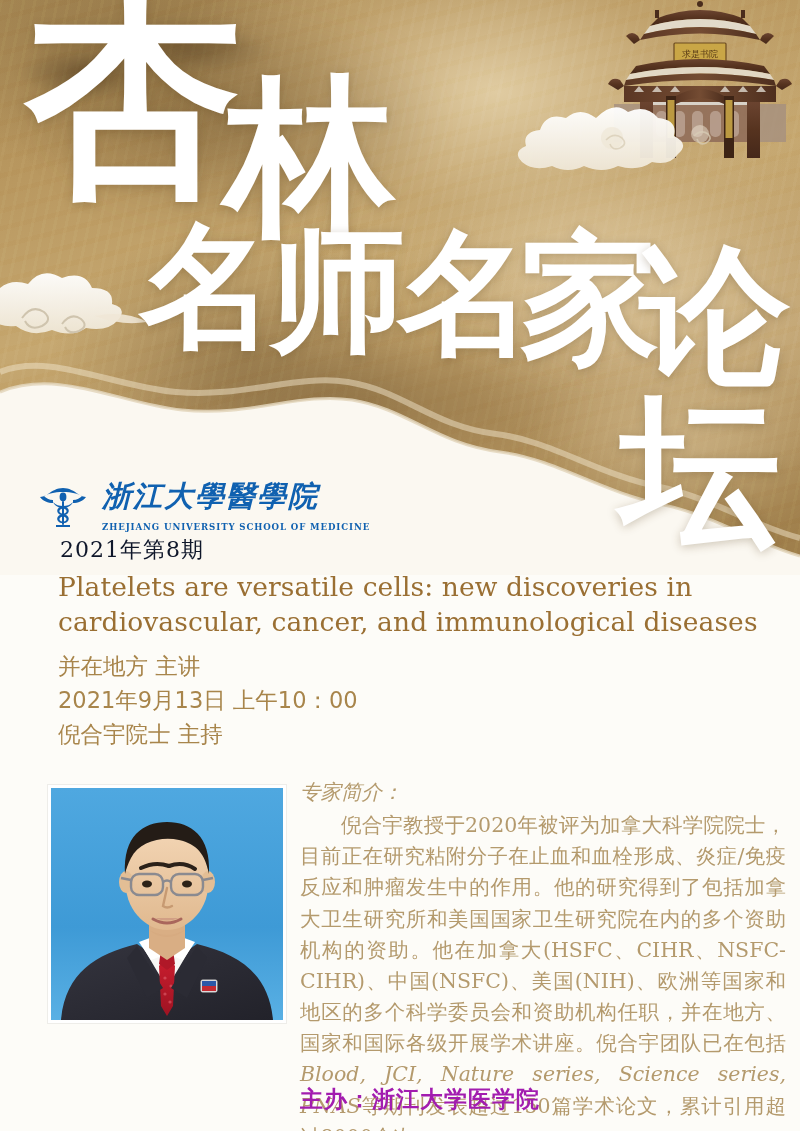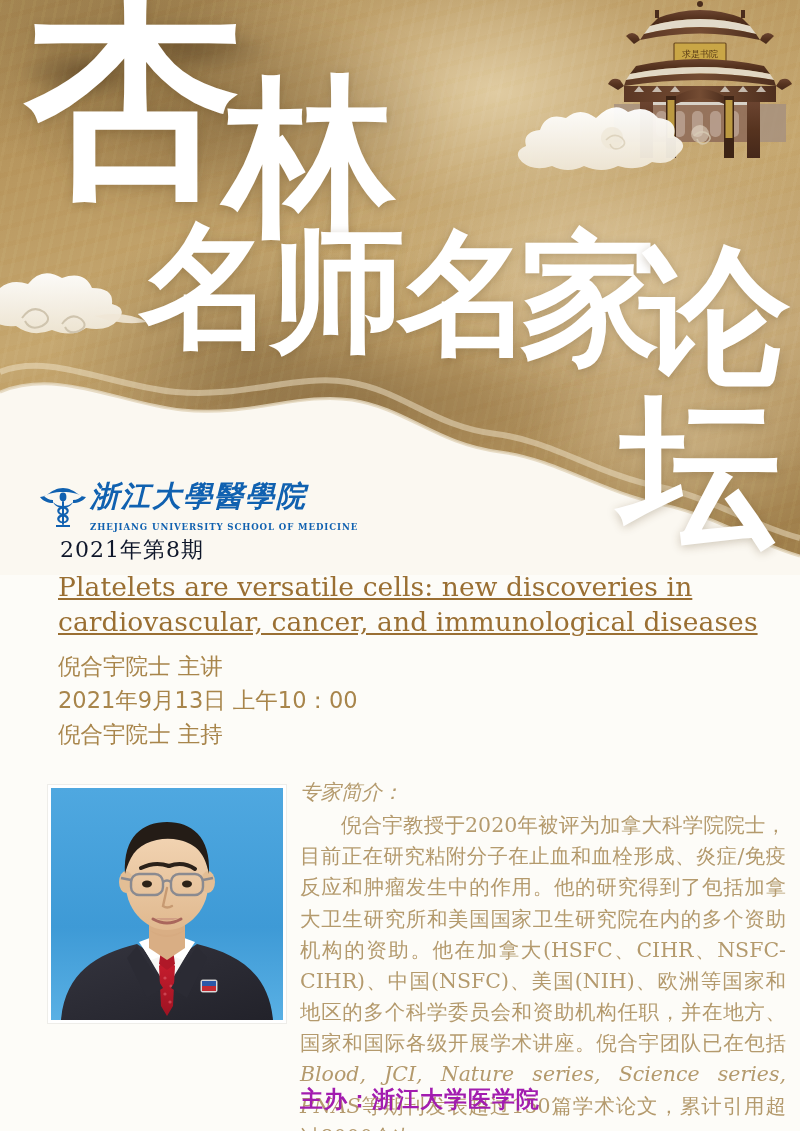--- a/index.html
+++ b/index.html
@@ -91,21 +91,21 @@
   .hz-tan {left:620px; top:390px; font-size:160px;}
 
   
   .body{
     position:absolute;
     left:0;top:500px;width:800px;height:631px;
   }
 
   .logo-row{
     position:absolute;left:40px;top:-18px;
-    display:flex;align-items:center;gap:4px;
+    display:flex;align-items:center;gap:16px;
   }
   .logo-mark{width:46px;height:44px;flex:none;}
   .logo-text{display:flex;flex-direction:column;line-height:1;}
   .logo-cn{
     font-family:"DejaVu Serif","Liberation Serif",serif;
     font-weight:700;font-size:29px;color:#1061b0;letter-spacing:2px;
     font-style:italic;
   }
   .logo-en{
     font-family:"DejaVu Serif","Liberation Serif",serif;
@@ -117,21 +117,20 @@
     position:absolute;left:60px;top:35px;
     font-family:"DejaVu Serif","Liberation Serif",serif;
     font-size:22px;color:#0f172a;letter-spacing:1px;
   }
 
   .title{
     position:absolute;left:58px;top:70px;width:700px;
     font-family:"DejaVu Serif","Liberation Serif",serif;
     font-size:26.5px;line-height:1.32;color:#9a6f33;
     letter-spacing:.1px;
-    text-decoration:underline;
   }
 
   .meta{
     position:absolute;left:58px;top:150px;width:330px;
     font-family:"DejaVu Sans","Liberation Sans",sans-serif;
     font-size:22.5px;line-height:1.50;color:#a8854b;
   }
   .meta div{white-space:nowrap;}
 
   .portrait{
@@ -324,21 +323,21 @@
         <span class="logo-cn">浙江大學醫學院</span>
         <span class="logo-en">ZHEJIANG UNIVERSITY SCHOOL OF MEDICINE</span>
       </span>
     </div>
 
     <div class="issue">2021年第8期</div>
 
     <div class="title">Platelets are versatile cells: new discoveries in cardiovascular, cancer, and immunological diseases</div>
 
     <div class="meta">
-      <div>倪合宇院士  主讲</div>
+      <div>并在地方  主讲</div>
       <div>2021年9月13日 上午10：00</div>
       <div>倪合宇院士  主持</div>
     </div>
 
     <div class="portrait">
       <svg viewBox="0 0 232 232" preserveAspectRatio="xMidYMid slice">
         <defs>
           <linearGradient id="sky" x1="0" y1="0" x2="0" y2="1">
             <stop offset="0%" stop-color="#4FA8E0"></stop>
             <stop offset="60%" stop-color="#3E9AD6"></stop>

